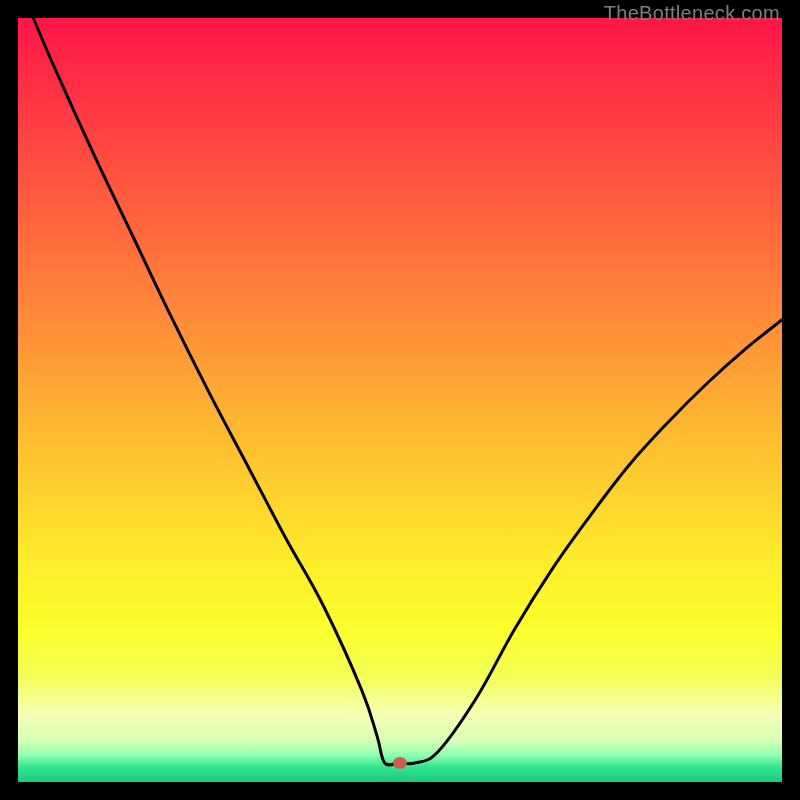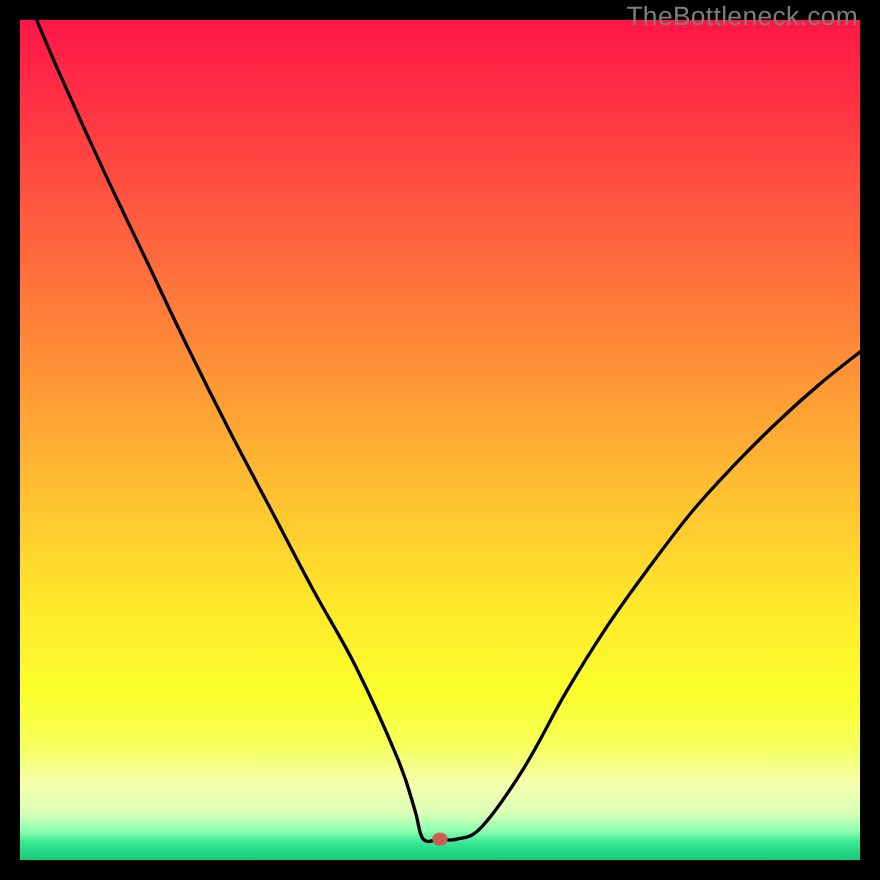--- a/index.html
+++ b/index.html
@@ -24,21 +24,21 @@
     left: 0;
     top: 0;
     width: 764px;
     height: 764px;
   }
   .watermark {
     position: absolute;
     top: 2px;
     right: 20px;
     color: #7e7e7e;
-    font-size: 24px;
+    font-size: 20px;
     font-weight: 500;
     letter-spacing: 0.3px;
     user-select: none;
   }
 </style>
 </head>
 <body>
 
 <div class="frame">
   <svg class="plot" viewBox="0 0 764 764" preserveAspectRatio="none">

